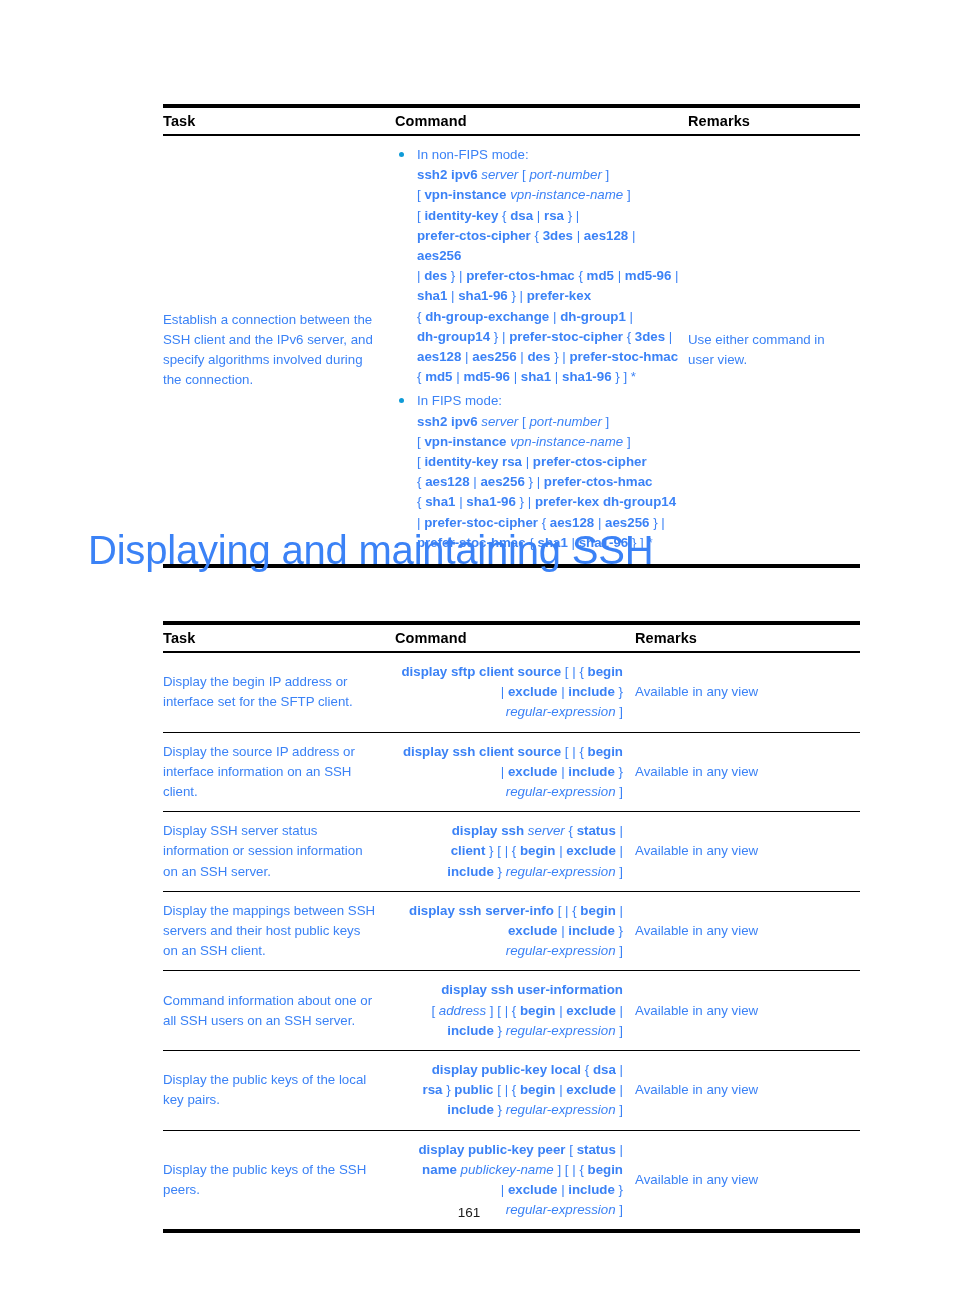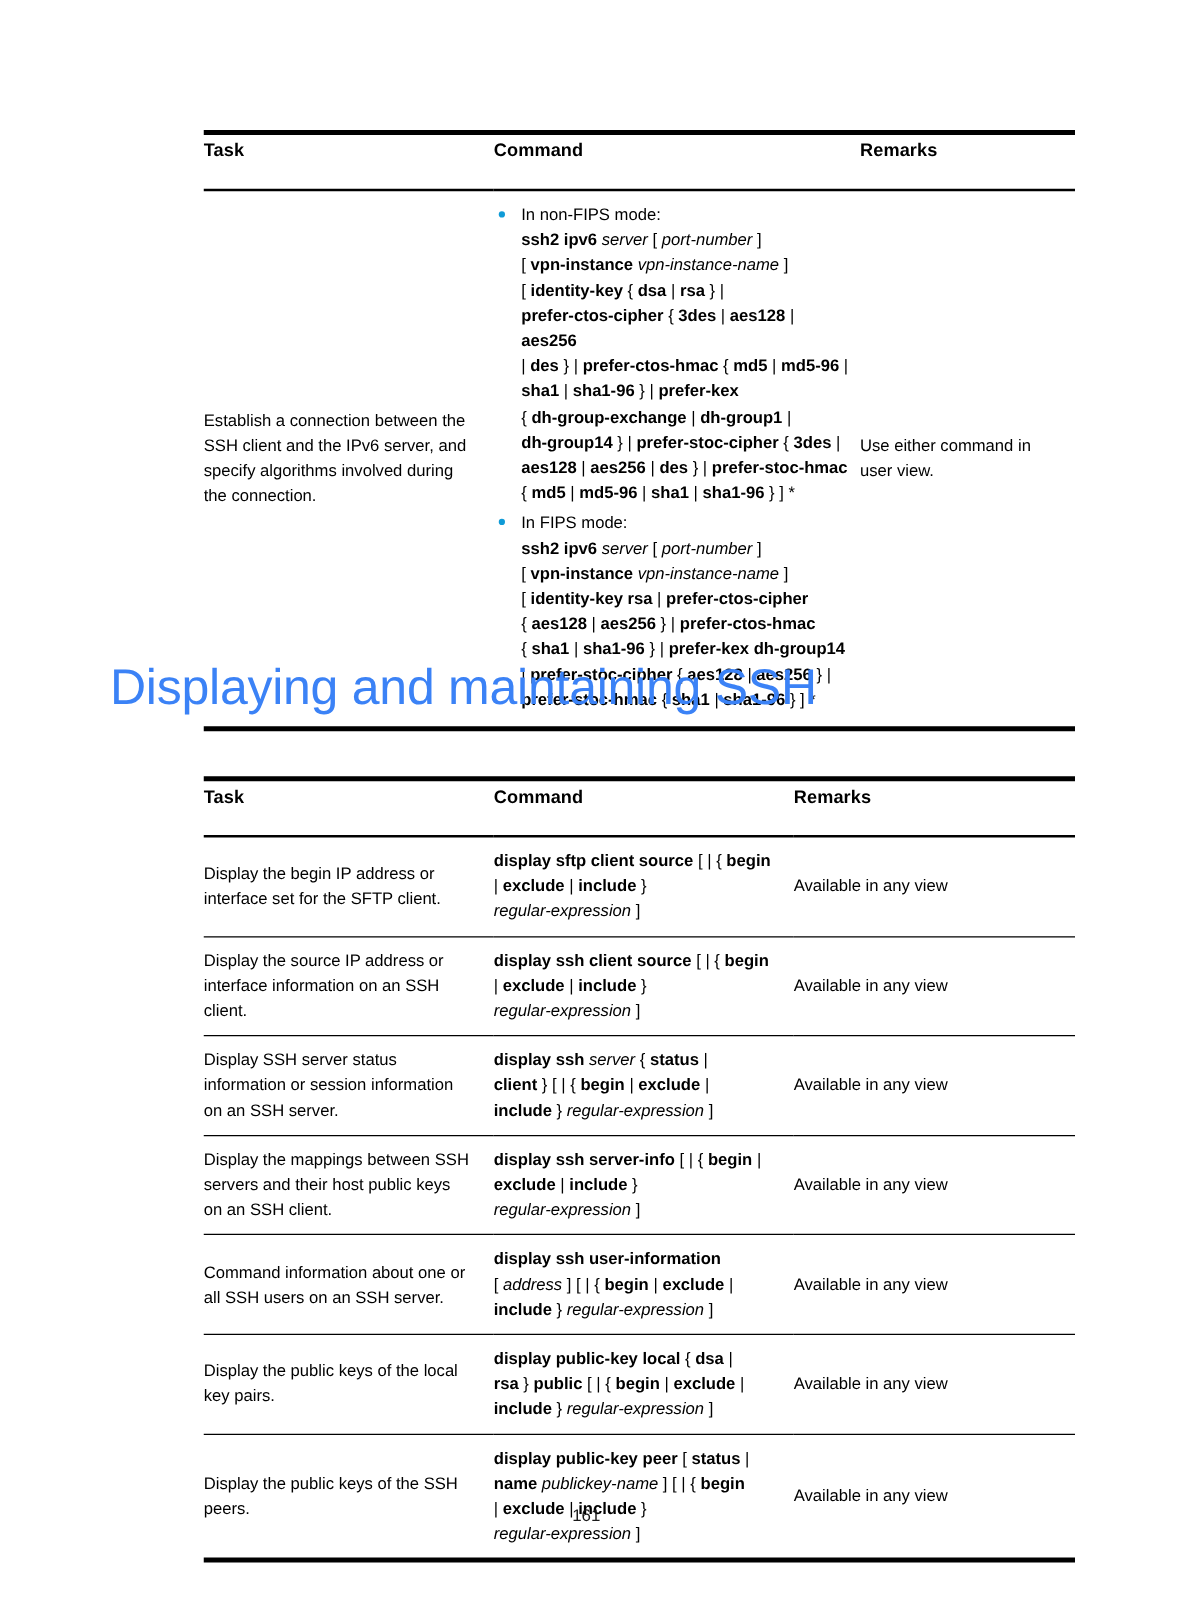--- a/index.html
+++ b/index.html
@@ -38,32 +38,32 @@
   .doc-table .rule-top {
     height: 4px;
     background: #000000;
   }
   .doc-table .rule-top td { padding: 0; height: 4px; }
 
   .hdr-row th {
     text-align: left;
     font-size: 14.5px;
     font-weight: bold;
-    padding: 5px 0 22px 0;
+    padding: 5px 0 5px 0;
     border-bottom: 2px solid #000000;
     vertical-align: bottom;
     letter-spacing: 0.1px;
   }
 
   .body-row td {
     vertical-align: middle;
     padding: 9px 10px 9px 0;
     font-size: 13.3px;
     line-height: 1.52;
-    color: #000000;
+    color: #3b82f6;
     border-bottom: 1px solid #000000;
   }
   .body-row.last td { border-bottom: none; }
 
   .rule-bottom td {
     padding: 0;
     height: 4px;
     background: #000000;
   }
 
@@ -106,21 +106,21 @@
   #table-ssh-ipv6 col.c2 { width: 293px; }
   #table-ssh-ipv6 col.c3 { width: 172px; }
   #table-ssh-ipv6 .body-row td.cell-task   { padding-right: 16px; }
   #table-ssh-ipv6 .cell-cmd { padding-right: 6px; }
 
   
   #table-display col.c1 { width: 232px; }
   #table-display col.c2 { width: 240px; }
   #table-display col.c3 { width: 225px; }
   #table-display .cell-task { padding-right: 18px; }
-  #table-display .cell-cmd  { padding-right: 12px; }
+  #table-display .cell-cmd  { padding-right: 12px; text-align: right; }
 
   
   .section-heading {
     position: absolute;
     left: 88px;
     top: 528px;
     font-size: 40px;
     font-weight: normal;
     color: #3b82f6;
     letter-spacing: -0.2px;

